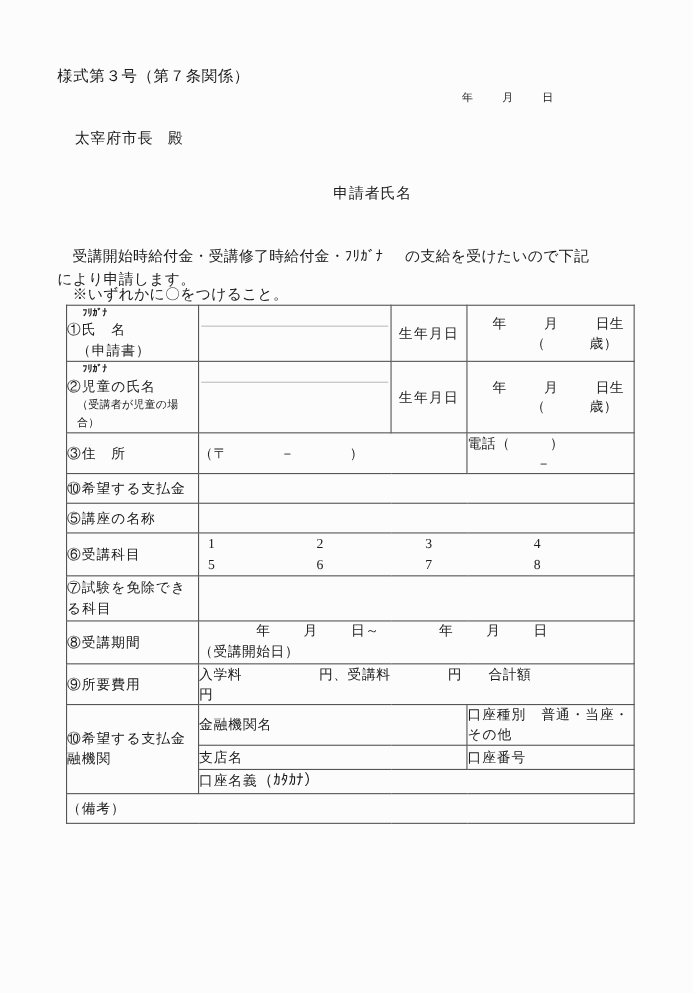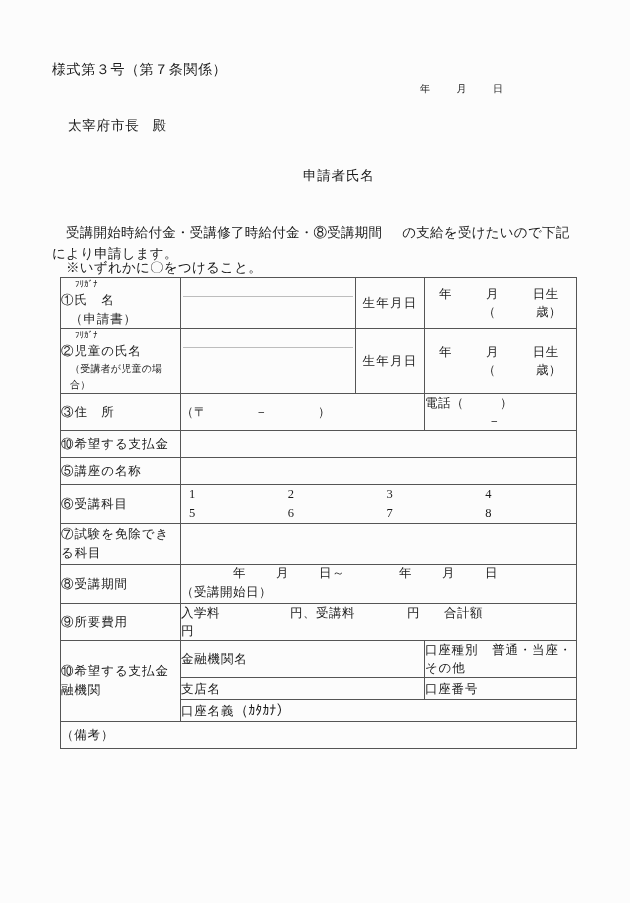--- a/index.html
+++ b/index.html
@@ -121,20 +121,21 @@
     vertical-align: top;
     padding-top: 5px;
   }
 
   .furi {
     font-size: 9px;
     letter-spacing: 0px;
     padding-left: 14px;
     display: block;
     line-height: 13px;
+    font-weight: bold;
   }
   .num-lbl {
     display: block;
     letter-spacing: 0.9px;
     line-height: 19px;
   }
   .sub-lbl {
     display: block;
     font-size: 10px;
     letter-spacing: 0.2px;
@@ -167,21 +168,21 @@
     letter-spacing: 1.2px;
     font-size: 12.5px;
   }
 
   .dob-cell {
     padding: 4px 10px 4px 8px;
     font-size: 12.5px;
     letter-spacing: 0.4px;
     line-height: 19px;
   }
-  .dob-row1 { display: block; text-align: left; padding-left: 14px; }
+  .dob-row1 { display: block; text-align: center; padding-left: 14px; }
   .dob-row1 .g1 { display: inline-block; width: 34px; }
   .dob-row1 .g2 { display: inline-block; width: 34px; }
   .dob-row2 { display: block; text-align: left; padding-left: 58px; }
   .dob-row2 .g3 { display: inline-block; width: 40px; }
 
   .addr-cell {
     padding: 4px 6px 10px 10px;
     font-size: 12.5px;
     letter-spacing: 0.5px;
     vertical-align: top;
@@ -271,21 +272,21 @@
   </div>
 
   <div class="addressee">
     <span>太宰府市長</span><span class="sp"></span><span>殿</span>
   </div>
 
   <div class="applicant-name">申請者氏名</div>
 
 
   <div class="intro">
-    <span class="indent"></span><span>受講開始時給付金・受講修了時給付金・⑧受講期間</span><span class="midgap"></span><span>の支給を受けたいので下記</span><br>
+    <span class="indent"></span><span>受講開始時給付金・受講修了時給付金・ﾌﾘｶﾞﾅ</span><span class="midgap"></span><span>の支給を受けたいので下記</span><br>
     <span>により申請します。</span>
   </div>
 
   <div class="note">
     <span class="indent"></span><span>※いずれかに〇をつけること。</span>
   </div>
 
   <table class="form-table">
     <colgroup>
       <col style="width:120px">

